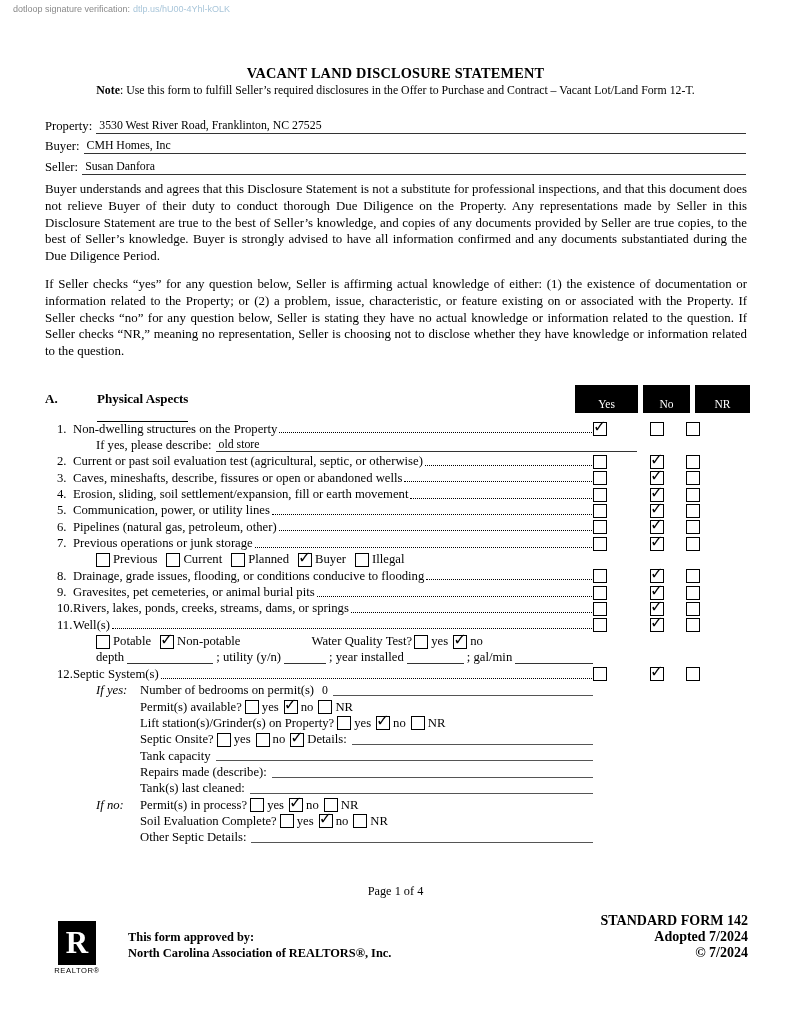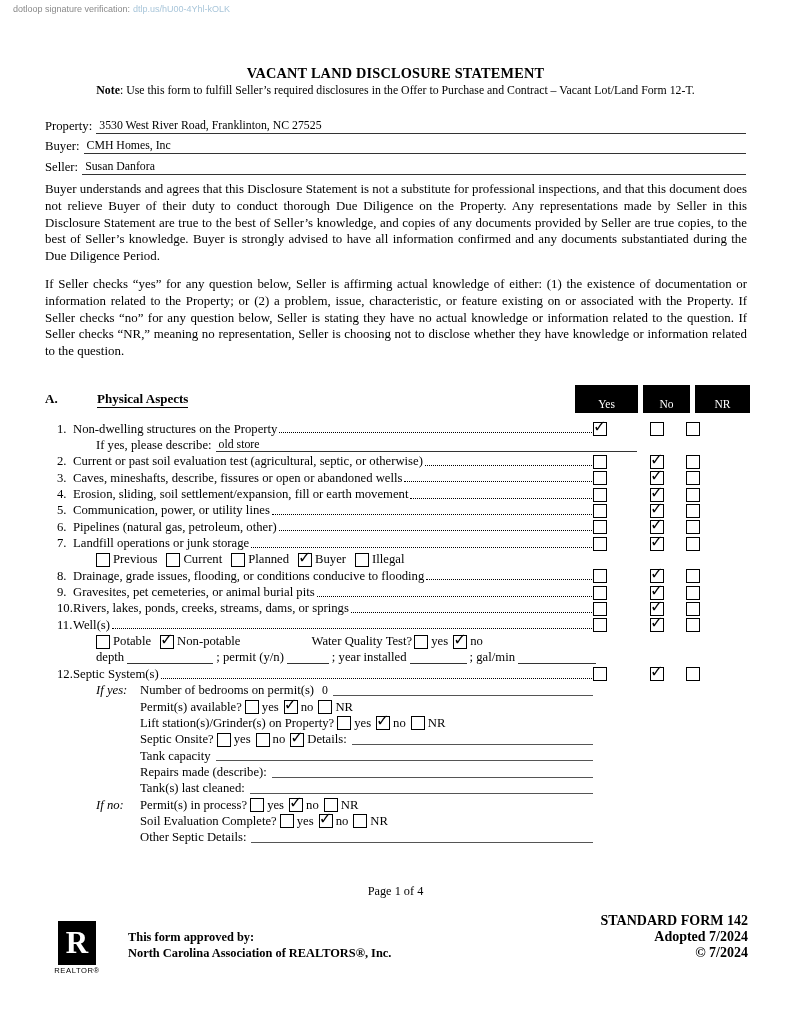--- a/index.html
+++ b/index.html
@@ -22,21 +22,21 @@
   .plabel { white-space:nowrap; padding-right:4px; }
   .pline { flex:1; border-bottom:1px solid #333; display:flex; align-items:center; }
   .pval { font-size:11.8px; padding-left:3px; }
   
   .para { position:absolute; left:45px; width:702px; text-align:justify; font-size:12.9px; line-height:16.8px; }
   .p1 { top:181px; }
   .p2 { top:276px; }
   
   .secrow { position:absolute; top:391px; left:45px; font-weight:bold; font-size:13px; }
   .secletter { display:inline-block; width:52px; }
-  .sectitle { border-bottom:1.6px solid #000; padding-bottom:1px; }
+  .sectitle { border-bottom:1.6px solid #000; padding-bottom:15px; }
   
   .colband { position:absolute; top:385px; left:575px; display:flex; }
   .colbox { background:#000; color:#fff; height:28px; display:flex; align-items:flex-end; justify-content:center; padding-bottom:3px; font-size:11.5px; }
   .colbox.yes { width:63px; margin-right:5px; }
   .colbox.no  { width:47px; margin-right:5px; }
   .colbox.nr  { width:55px; }
   
   .checklist { position:absolute; top:421px; left:45px; width:710px; font-size:12.7px; }
   .crow { display:flex; align-items:center; height:16.35px; padding-right:55px; }
   .cnum { width:28px; padding-left:12px; white-space:nowrap; flex:none; }
@@ -178,21 +178,21 @@
         <span class="ctxt">Pipelines (natural gas, petroleum, other)</span>
         <span class="leader"></span>
         <span class="cb"></span>
         <span class="g1"></span>
         <span class="cb checked"></span>
         <span class="g2"></span>
         <span class="cb"></span>
     </div>
     <div class="crow">
       <span class="cnum">7.</span>
-        <span class="ctxt">Landfill operations or junk storage</span>
+        <span class="ctxt">Previous operations or junk storage</span>
         <span class="leader"></span>
         <span class="cb"></span>
         <span class="g1"></span>
         <span class="cb checked"></span>
         <span class="g2"></span>
         <span class="cb"></span>
     </div>
 
     <div class="srow">
       <span class="cb"></span>
@@ -255,21 +255,21 @@
         <span class="optlabel">Non-potable</span>
       <span class="wqt">Water Quality Test?</span>
       <span class="cb"></span>
         <span class="ynl">yes</span>
       <span class="cb checked"></span>
         <span class="ynl">no</span>
     </div>
     <div class="srow">
       <span>depth</span>
         <span class="uline" style="width:86px"></span>
-      <span>; permit (y/n)</span>
+      <span>; utility (y/n)</span>
         <span class="uline" style="width:42px"></span>
       <span>; year installed</span>
         <span class="uline" style="width:57px"></span>
       <span>; gal/min</span>
         <span class="uline" style="width:78px"></span>
     </div>
 
     <div class="crow">
       <span class="cnum">12.</span>
         <span class="ctxt">Septic System(s)</span>

